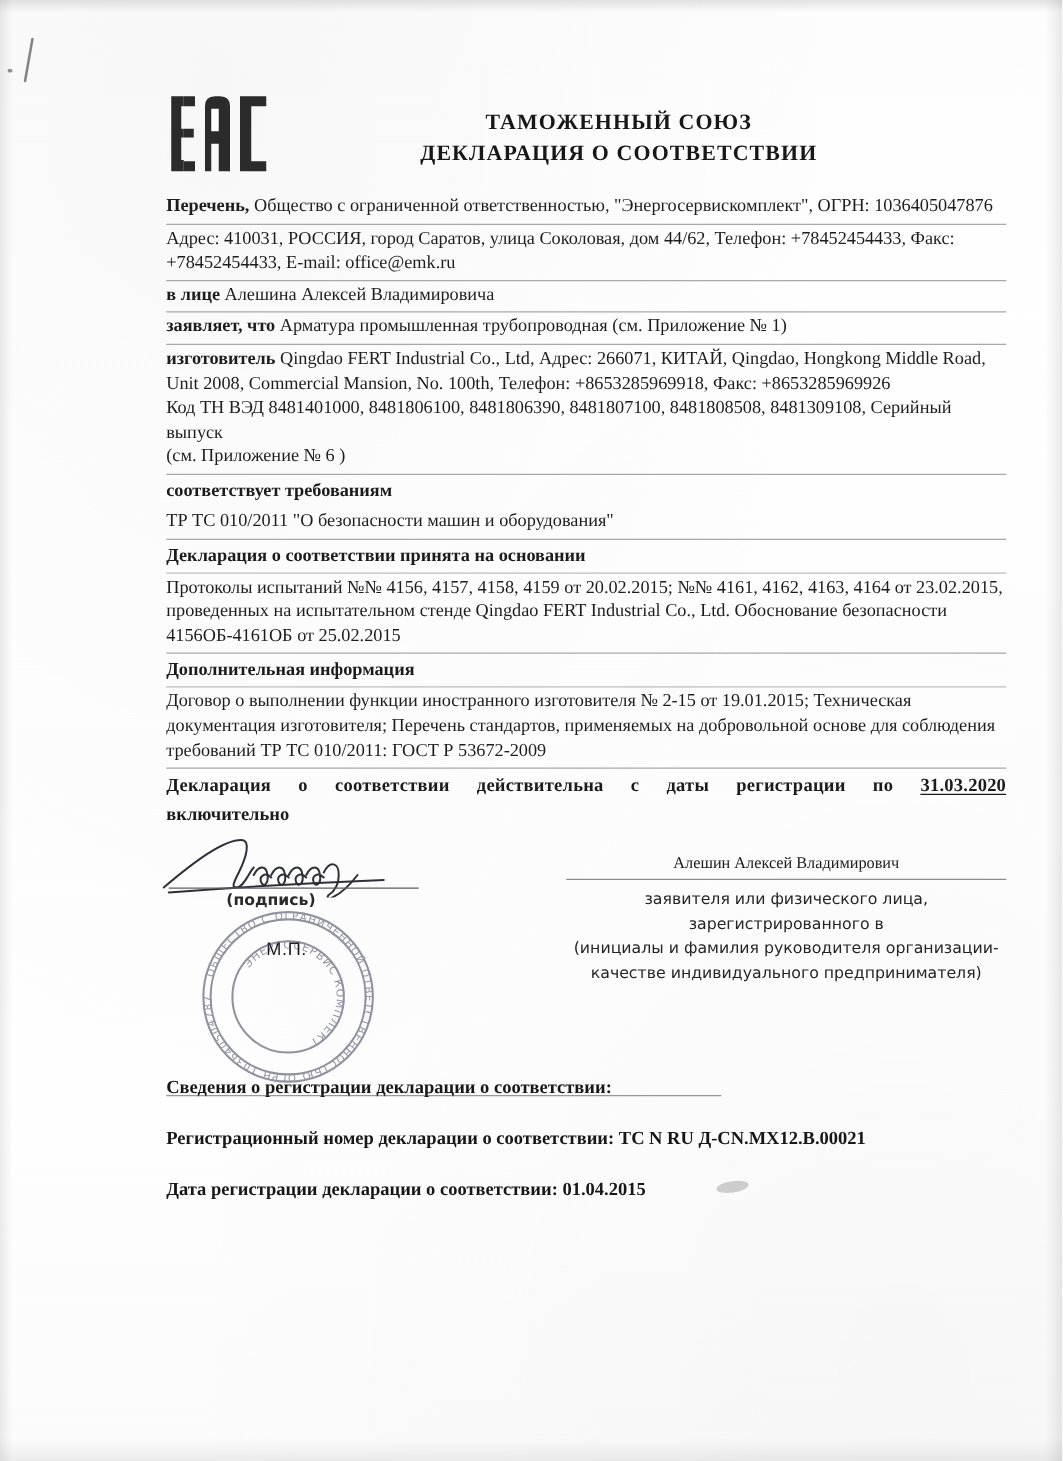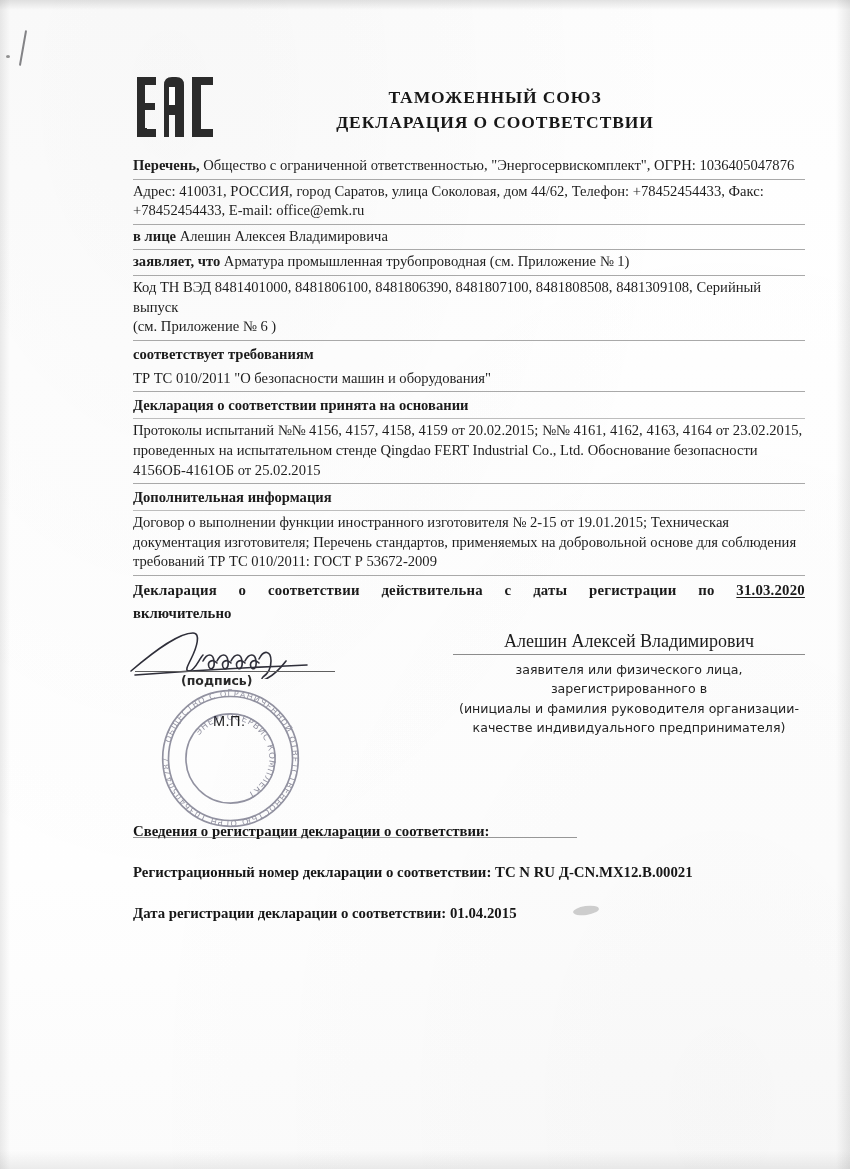--- a/index.html
+++ b/index.html
@@ -212,24 +212,25 @@
   }
 
   .sig-right {
     position: absolute;
     left: 320px;
     top: 0;
     width: 352px;
     text-align: center;
   }
   .sig-name {
-    font-size: 18px;
+    font-size: 13px;
     line-height: 20px;
     color: #1b1b1b;
     padding-bottom: 3px;
+    margin-top: 10px;
   }
   .sig-name-rule {
     border-bottom: 1px solid #8c8c8c;
     margin-bottom: 5px;
   }
   .sig-note {
     font-family: "DejaVu Sans", "Liberation Sans", sans-serif;
     font-size: 12.6px;
     line-height: 19.5px;
     color: #242424;
@@ -301,29 +302,33 @@
       <b>Перечень,</b>
       <span>Общество с ограниченной ответственностью, "Энергосервискомплект", ОГРН: 1036405047876</span>
     </div>
 
     <div class="row rule">
       <span>Адрес: 410031, РОССИЯ, город Саратов, улица Соколовая, дом 44/62, Телефон: +78452454433, Факс: +78452454433, E-mail: office@emk.ru</span>
     </div>
 
     <div class="row rule">
       <b>в лице</b>
-      <span>Алешин Алексея Владимировича</span>
+      <span>Алешина Алексей Владимировича</span>
     </div>
 
     <div class="row rule">
       <b>заявляет, что</b>
       <span>Арматура промышленная трубопроводная (см. Приложение № 1)</span>
     </div>
 
     <div class="row rule">
+      <div class="justify">
+        <b>изготовитель</b>
+        <span>Qingdao FERT Industrial Co., Ltd, Адрес: 266071, КИТАЙ, Qingdao, Hongkong Middle Road, Unit 2008, Commercial Mansion, No. 100th, Телефон: +8653285969918, Факс: +8653285969926</span>
+      </div>
       <div>Код ТН ВЭД 8481401000, 8481806100, 8481806390, 8481807100, 8481808508, 8481309108, Серийный выпуск</div>
       <div>(см. Приложение № 6 )</div>
     </div>
 
     <div class="lbl-row">соответствует требованиям</div>
     <div class="row rule">
       <span>ТР ТС 010/2011 "О безопасности машин и оборудования"</span>
     </div>
 
     <div class="lbl-row rule-soft">Декларация о соответствии принята на основании</div>

